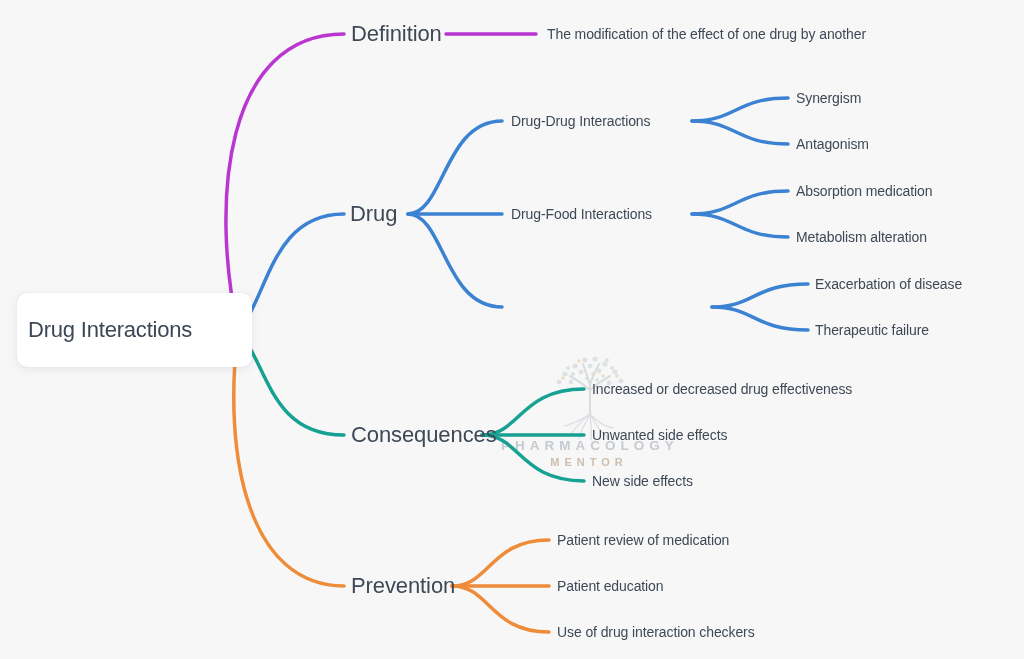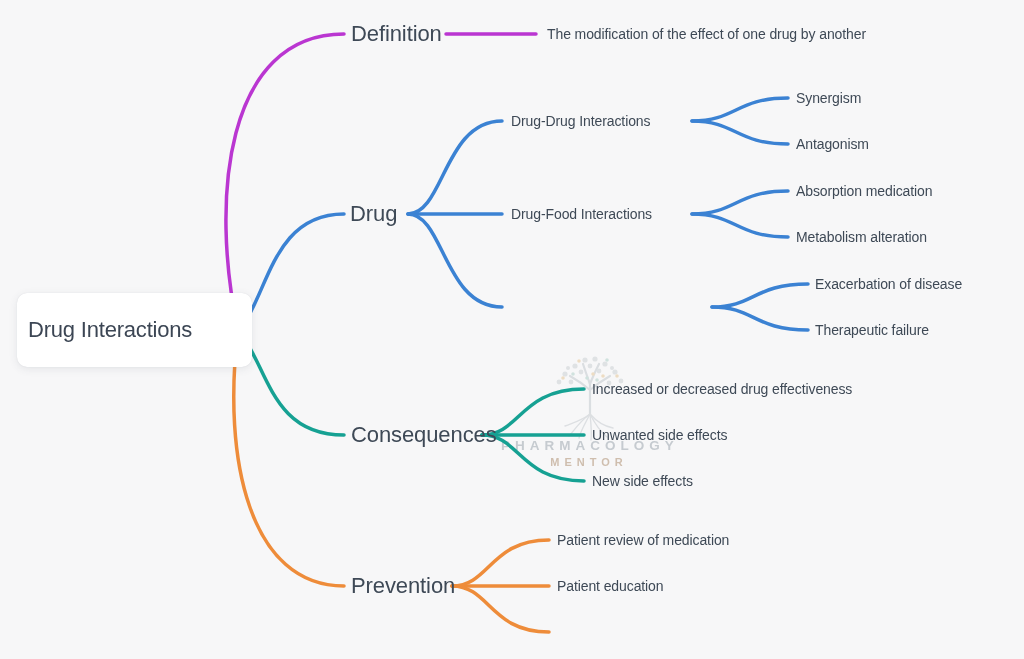--- a/index.html
+++ b/index.html
@@ -161,14 +161,15 @@
   <div class="node" style="left:796px;top:227px">Metabolism alteration</div>
   <div class="node" style="left:815px;top:274px">Exacerbation of disease</div>
   <div class="node" style="left:815px;top:320px">Therapeutic failure</div>
 
   <div class="node" style="left:592px;top:379px">Increased or decreased drug effectiveness</div>
   <div class="node" style="left:592px;top:425px">Unwanted side effects</div>
   <div class="node" style="left:592px;top:471px">New side effects</div>
 
   <div class="node" style="left:557px;top:530px">Patient review of medication</div>
   <div class="node" style="left:557px;top:576px">Patient education</div>
+  <div class="node" style="left:557px;top:622px">Use of drug interaction checkers</div>
 
 </div>
 
 </body></html>

